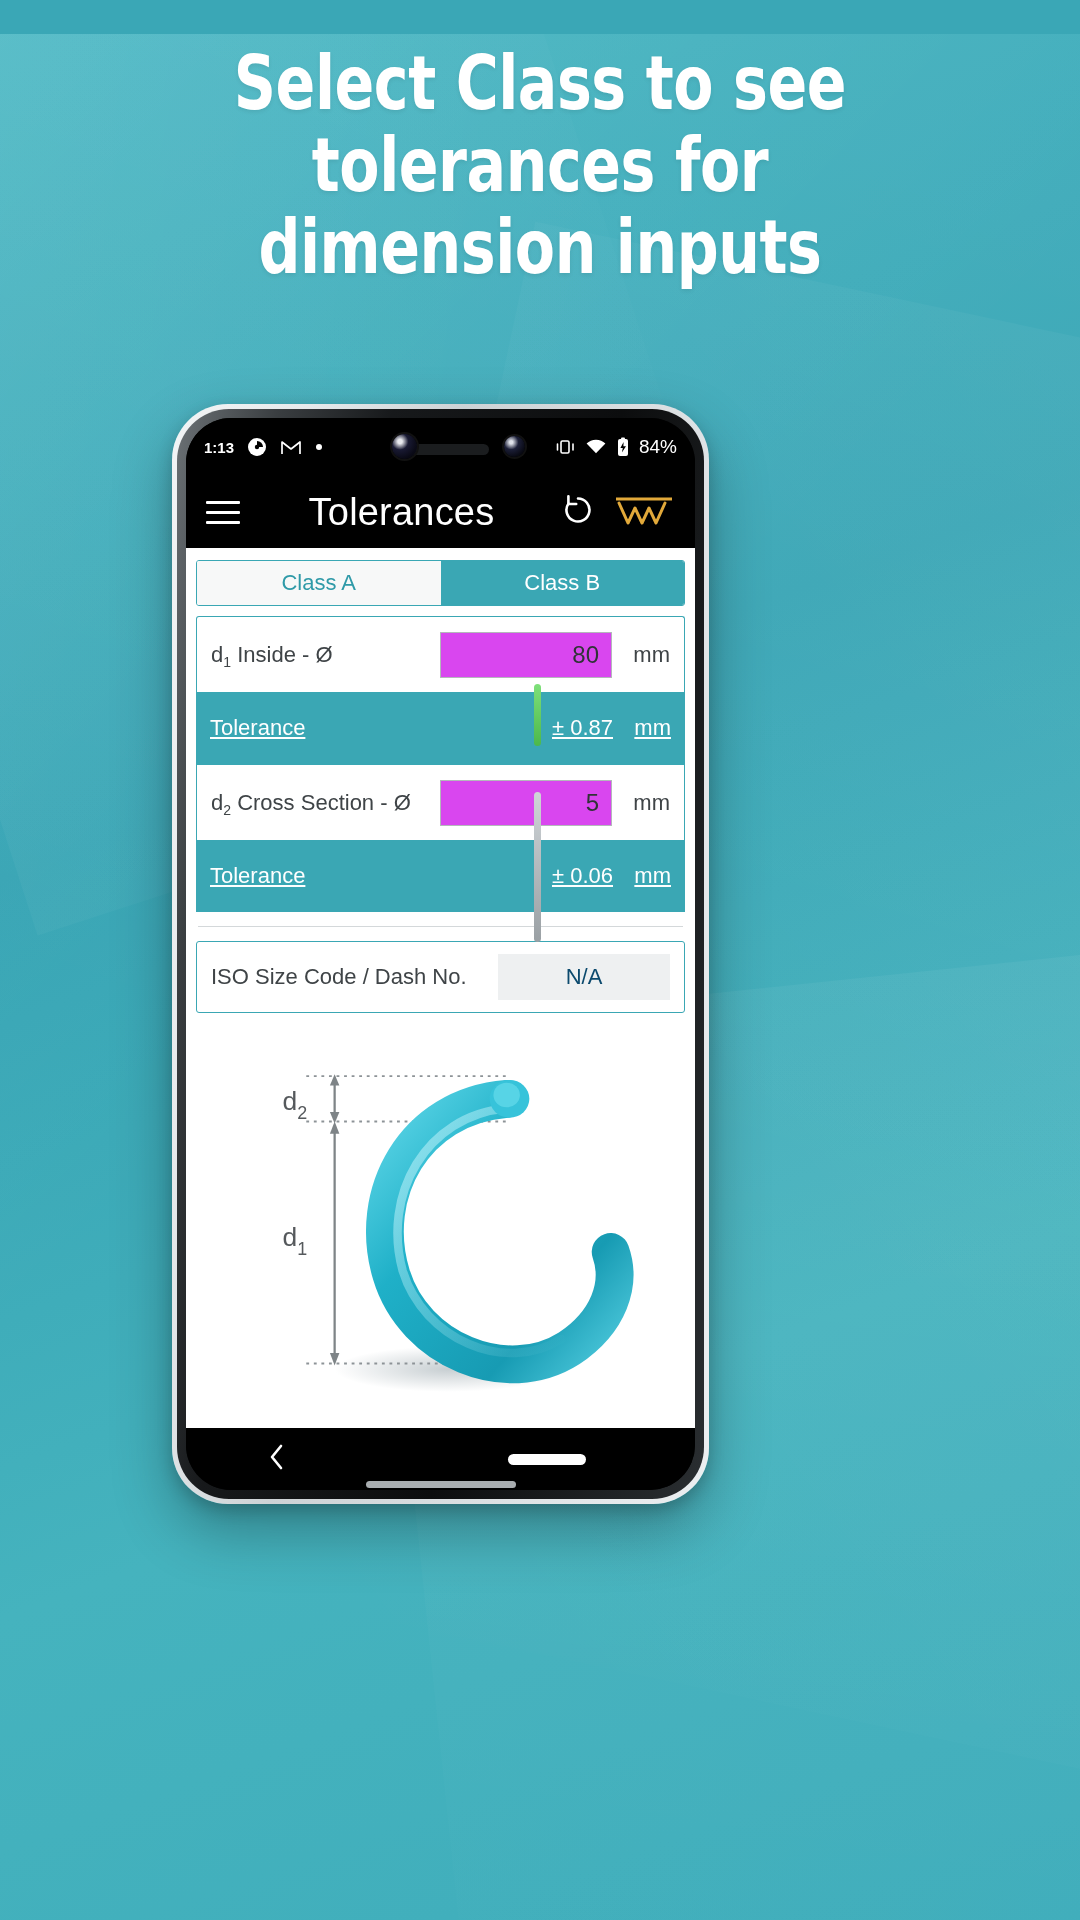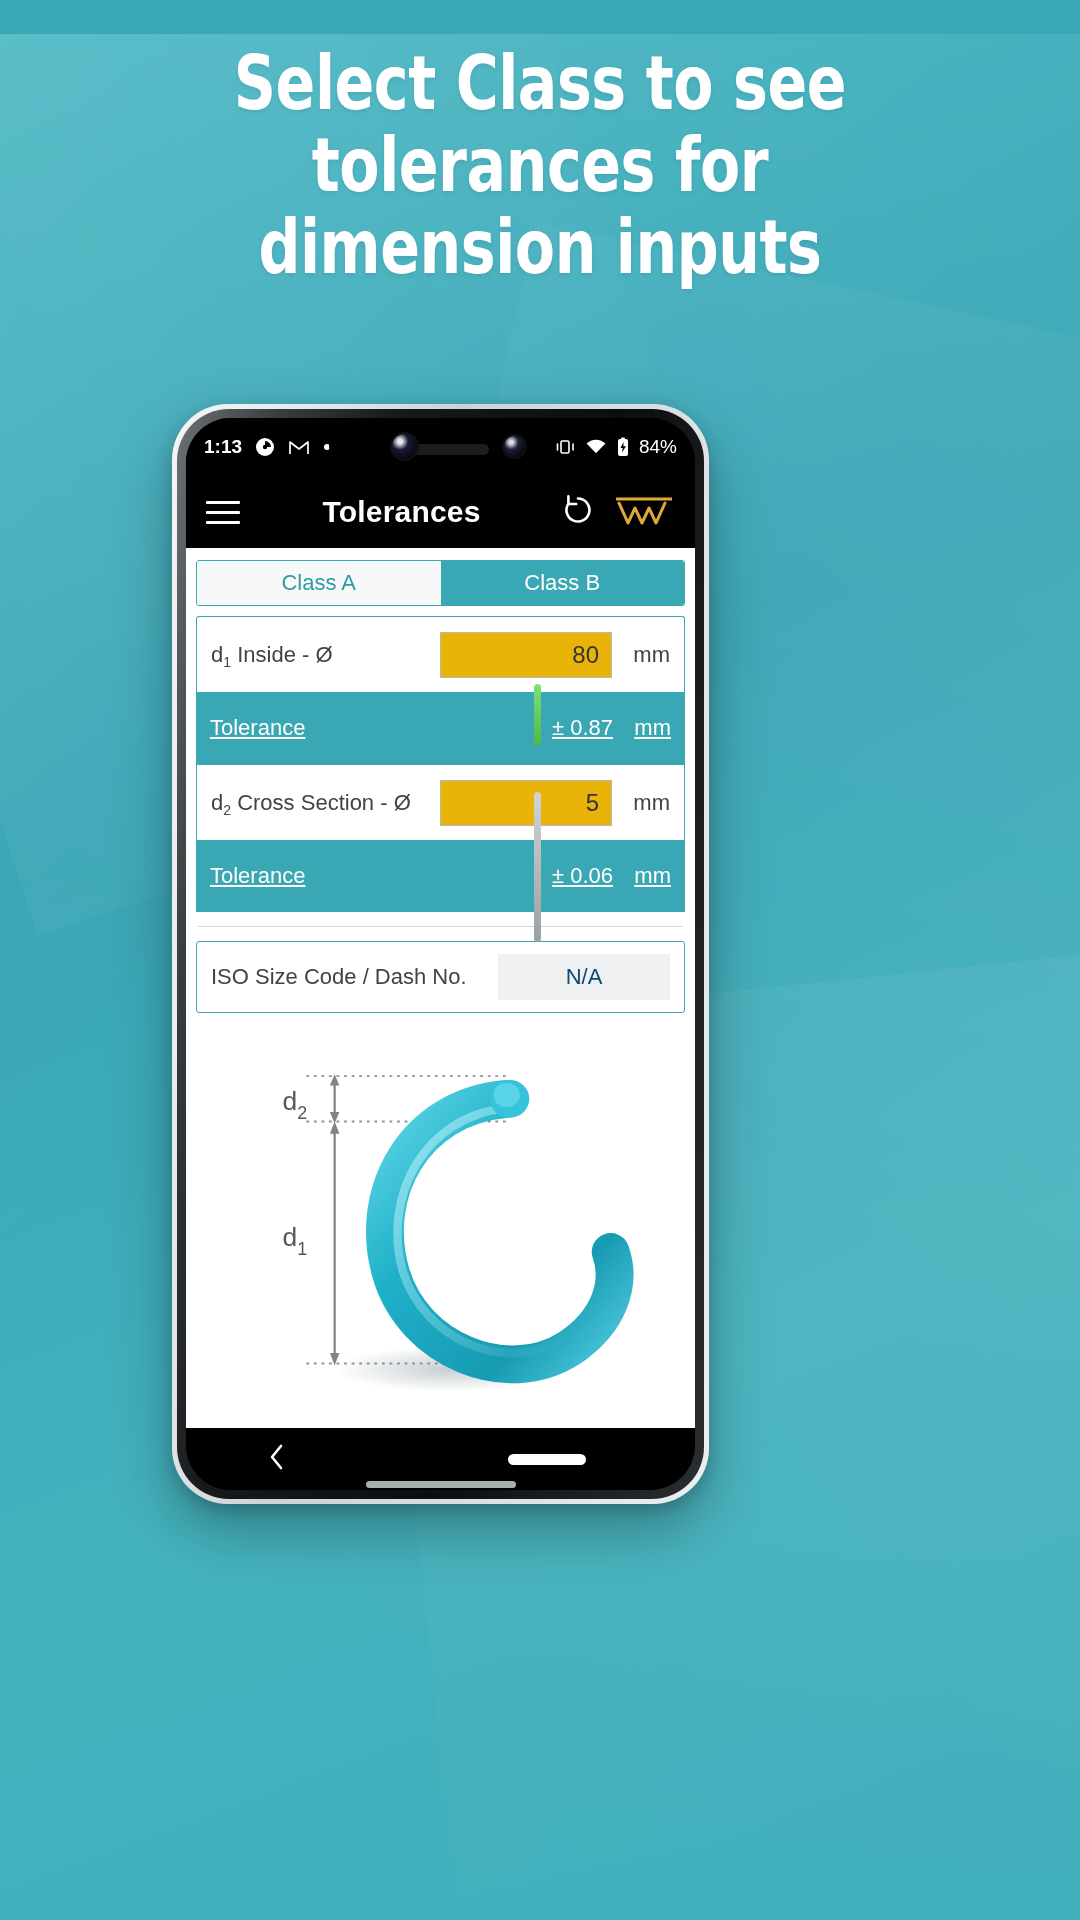--- a/index.html
+++ b/index.html
@@ -99,21 +99,21 @@
 
   
   #statusbar {
     height:58px; flex:0 0 58px;
     background:#000;
     position:relative;
     display:flex; align-items:center;
     padding:0 18px;
     color:#fff;
   }
-  #status-left { display:flex; align-items:center; gap:13px; font-size:19px; font-weight:bold; }
+  #status-left { display:flex; align-items:center; gap:13px; font-size:15px; font-weight:bold; }
   .sb-icon { display:inline-flex; align-items:center; }
   #status-right {
     margin-left:auto; display:flex; align-items:center; gap:9px;
     font-size:19px; font-weight:normal;
   }
   #notch {
     position:absolute; left:50%; top:-2px; transform:translateX(-50%);
     width:224px; height:56px;
     background:#000;
     border-bottom-left-radius:26px; border-bottom-right-radius:26px;
@@ -140,21 +140,21 @@
   #appbar {
     flex:0 0 72px;
     background:#000; color:#fff;
     display:flex; align-items:center;
     padding:0 20px;
   }
   #hamburger { width:34px; display:flex; flex-direction:column; gap:7px; cursor:pointer; }
   #hamburger span { display:block; height:3px; background:#fff; border-radius:1px; }
   #appbar-title {
     flex:1; text-align:center;
-    font-size:30px; font-weight:700; letter-spacing:.2px;
+    font-size:38px; font-weight:400; letter-spacing:.2px;
     margin-left:4px;
   }
   #appbar-actions { display:flex; align-items:center; gap:16px; }
 
   
   #screen {
     flex:1; background:#ffffff; overflow:hidden;
     display:flex; flex-direction:column;
     padding:10px 8px 4px 8px;
   }
@@ -183,21 +183,21 @@
     height:76px;
     display:flex; align-items:center;
     padding:0 14px;
   }
   .field-row.first { border-top-left-radius:3px; border-top-right-radius:3px; }
   .field-label { font-size:22px; color:#3f4447; flex:1; }
   .field-label sub { font-size:14px; vertical-align:baseline; position:relative; top:5px; }
   .field-input {
     width:172px; height:46px;
     border:1px solid #b4b8bb;
-    background:#eab308;
+    background:#d946ef;
     display:flex; align-items:center; justify-content:flex-end;
     padding-right:12px;
     font-size:24px; color:#2f3436;
     cursor:text;
   }
   .field-unit { width:58px; text-align:right; font-size:22px; color:#3f4447; }
 
   .tol-row {
     background:#3aa7b4;
     height:72px;

